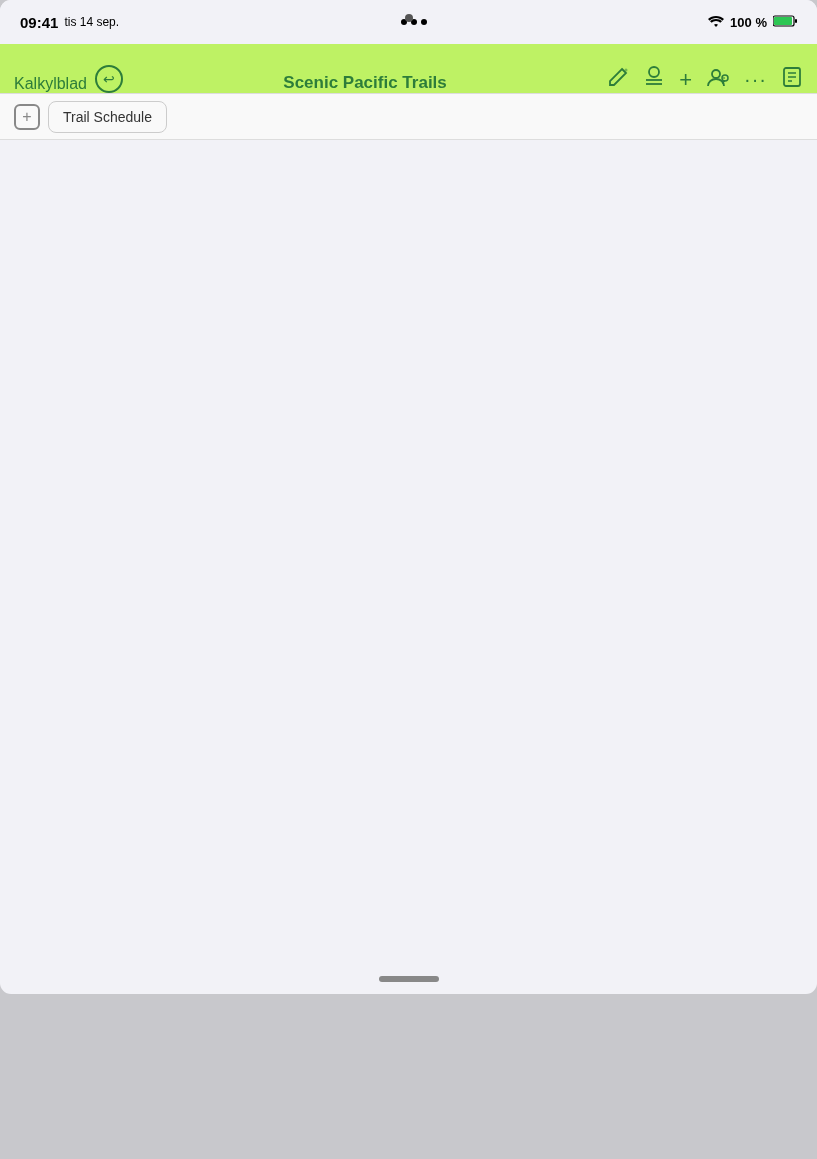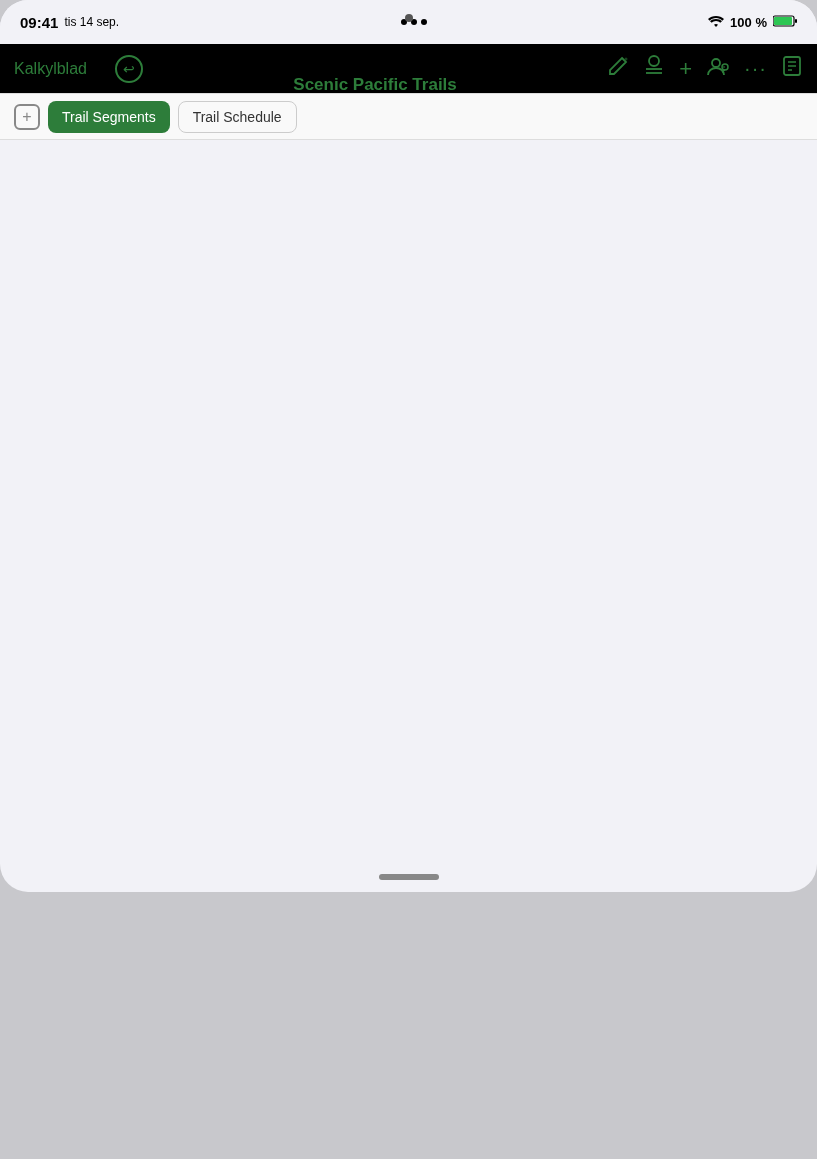--- a/index.html
+++ b/index.html
@@ -10,24 +10,24 @@
       font-family: -apple-system, 'SF Pro Display', 'Helvetica Neue', Arial, sans-serif;
       overflow: hidden;
       display: flex;
       flex-direction: column;
       align-items: center;
     }
 
     
     .device {
       width: 817px;
-      height: 892px;
+      height: 994px;
       background: #f2f2f7;
       position: relative;
-      border-radius: 28px;
+      border-radius: 11px;
       overflow: hidden;
     }
 
     
     .status-bar {
       height: 44px;
       display: flex;
       align-items: center;
       justify-content: space-between;
       padding: 0 20px;
@@ -53,26 +53,26 @@
       align-items: flex-start;
       gap: 6px;
       font-size: 13px;
       font-weight: 600;
       color: #000;
     }
 
     
     .toolbar {
       height: 50px;
-      background: #000000;
+      background: #bef264;
       border-bottom: 1px solid #ddd;
       display: flex;
-      align-items: center;
+      align-items: flex-end;
       padding: 0 14px;
-      gap: 24px;
+      gap: 4px;
     }
     .toolbar-back {
       color: #2d7d3a;
       font-size: 16px;
       cursor: pointer;
     }
     .toolbar-back-icon {
       width: 28px; height: 28px;
       border: 2px solid #2d7d3a;
       border-radius: 50%;
@@ -255,23 +255,20 @@
           <line x1="7" y1="15" x2="11" y2="15" stroke="#2d7d3a" stroke-width="1.5"></line>
         </svg>
       </span>
     </div>
   </div>
 
   <div class="tabs-row">
     <div class="tab-add-btn">
       <span>+</span>
     </div>
-    <div class="tab-item active">
-      <span>Trail Segments</span>
-    </div>
     <div class="tab-item inactive">
       <span>Trail Schedule</span>
     </div>
   </div>
 
   <div class="main-content">
     <div class="spreadsheet">
       
       
       

